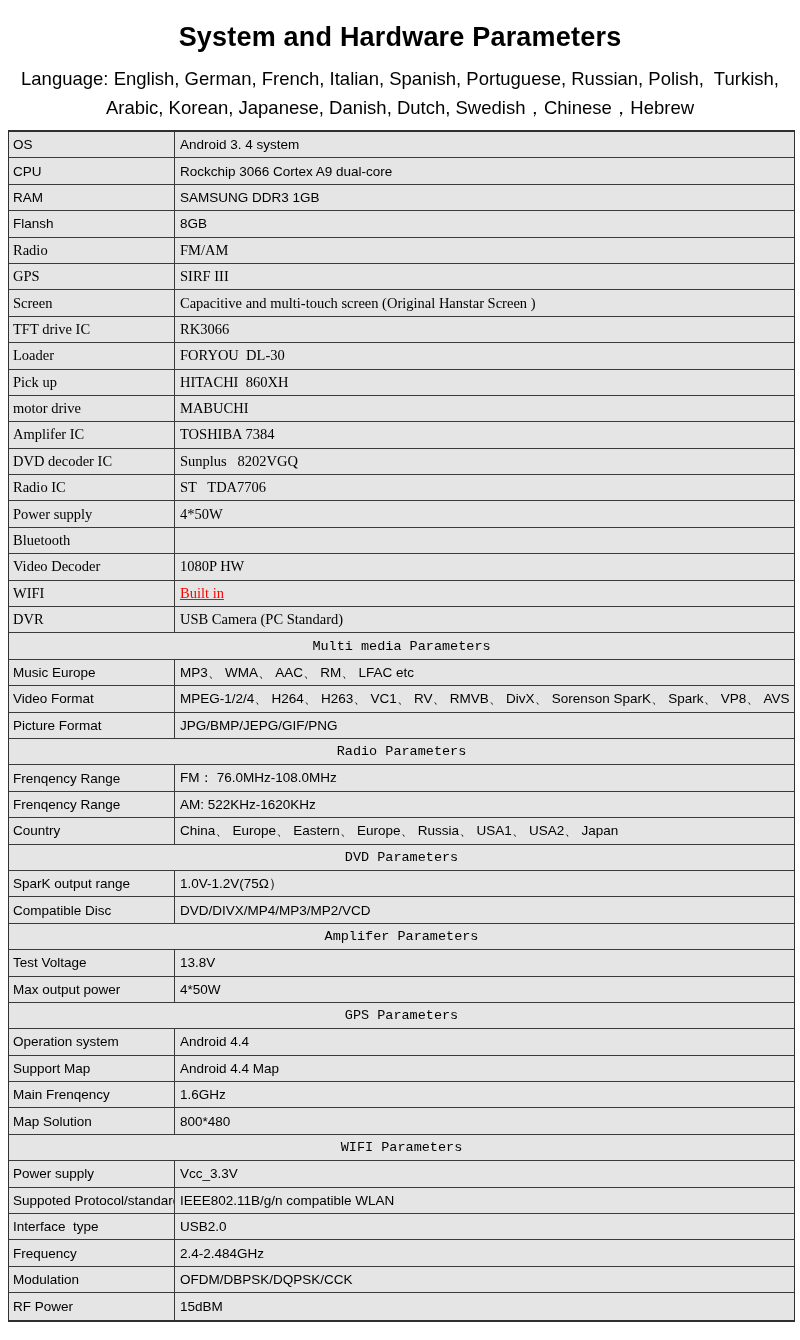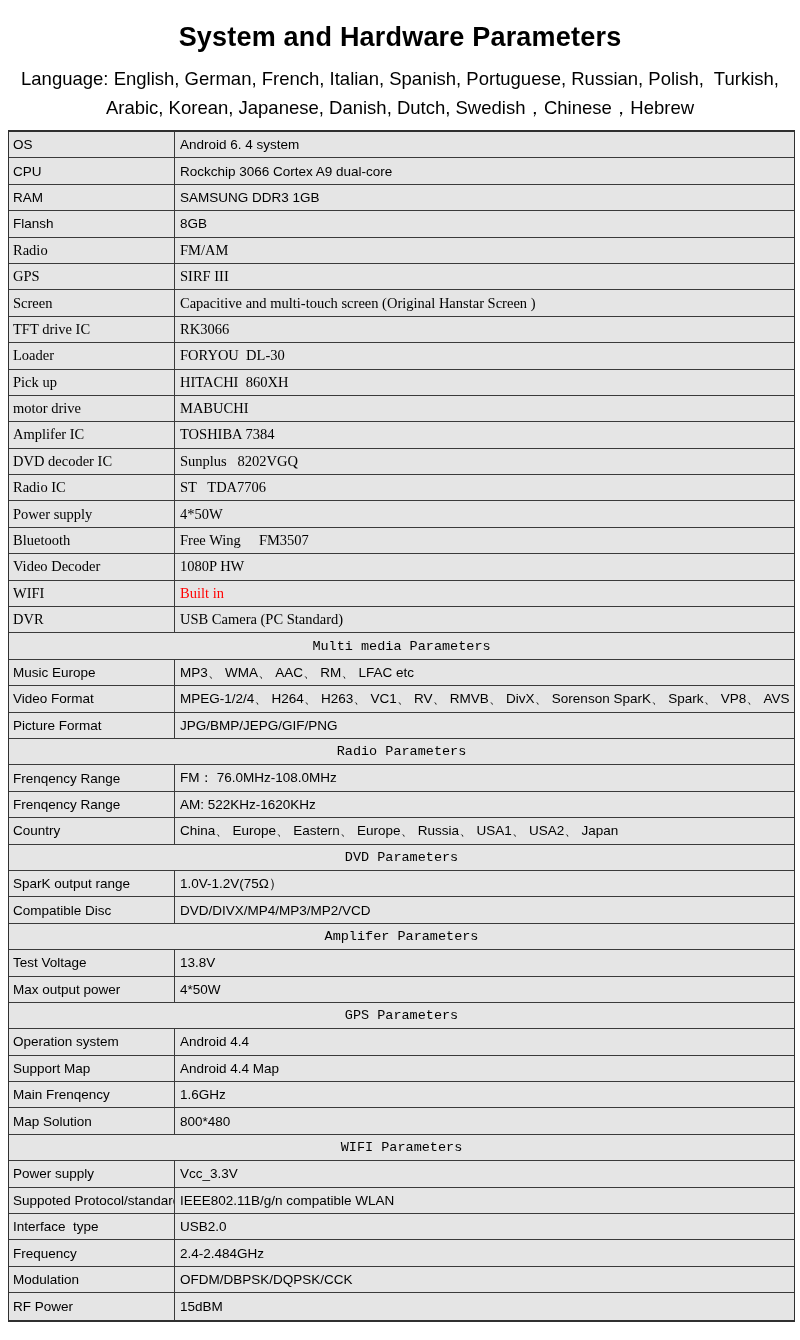--- a/index.html
+++ b/index.html
@@ -53,21 +53,21 @@
 </style>
 </head>
 <body>
 
 <div class="page">
   <div class="title">System and Hardware Parameters</div>
   <div class="lang"><span>Language: English, German, French, Italian, Spanish, Portuguese, Russian, Polish,  Turkish,</span><br><span>Arabic, Korean, Japanese, Danish, Dutch, Swedish，Chinese，Hebrew</span></div>
   <div class="spec-table">
       <div class="row">
         <div class="cell-label">OS</div>
-        <div class="cell-value">Android 6. 4 system</div>
+        <div class="cell-value">Android 3. 4 system</div>
       </div>
       <div class="row">
         <div class="cell-label">CPU</div>
         <div class="cell-value">Rockchip 3066 Cortex A9 dual-core</div>
       </div>
       <div class="row">
         <div class="cell-label">RAM</div>
         <div class="cell-value">SAMSUNG DDR3 1GB</div>
       </div>
       <div class="row">
@@ -113,29 +113,28 @@
       <div class="row serif">
         <div class="cell-label">Radio IC</div>
         <div class="cell-value">ST   TDA7706</div>
       </div>
       <div class="row serif">
         <div class="cell-label">Power supply</div>
         <div class="cell-value">4*50W</div>
       </div>
       <div class="row serif">
         <div class="cell-label">Bluetooth</div>
-        <div class="cell-value">Free Wing     FM3507</div>
       </div>
       <div class="row serif">
         <div class="cell-label">Video Decoder</div>
         <div class="cell-value">1080P HW</div>
       </div>
       <div class="row serif">
         <div class="cell-label">WIFI</div>
-        <div class="cell-value" style="color: rgb(255, 0, 0);">Built in</div>
+        <div class="cell-value" style="color: rgb(255, 0, 0); text-decoration: underline;">Built in</div>
       </div>
       <div class="row serif">
         <div class="cell-label">DVR</div>
         <div class="cell-value">USB Camera (PC Standard)</div>
       </div>
       <div class="row section">
         <div class="sec-cell">Multi media Parameters</div>
       </div>
       <div class="row">
         <div class="cell-label">Music Europe</div>

